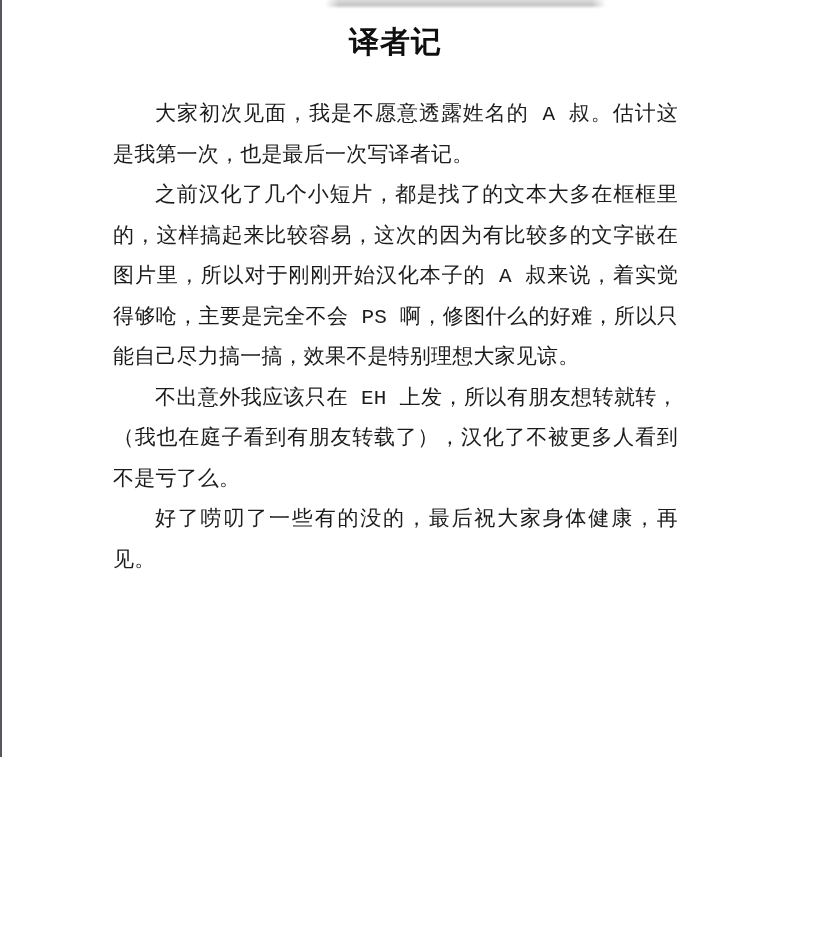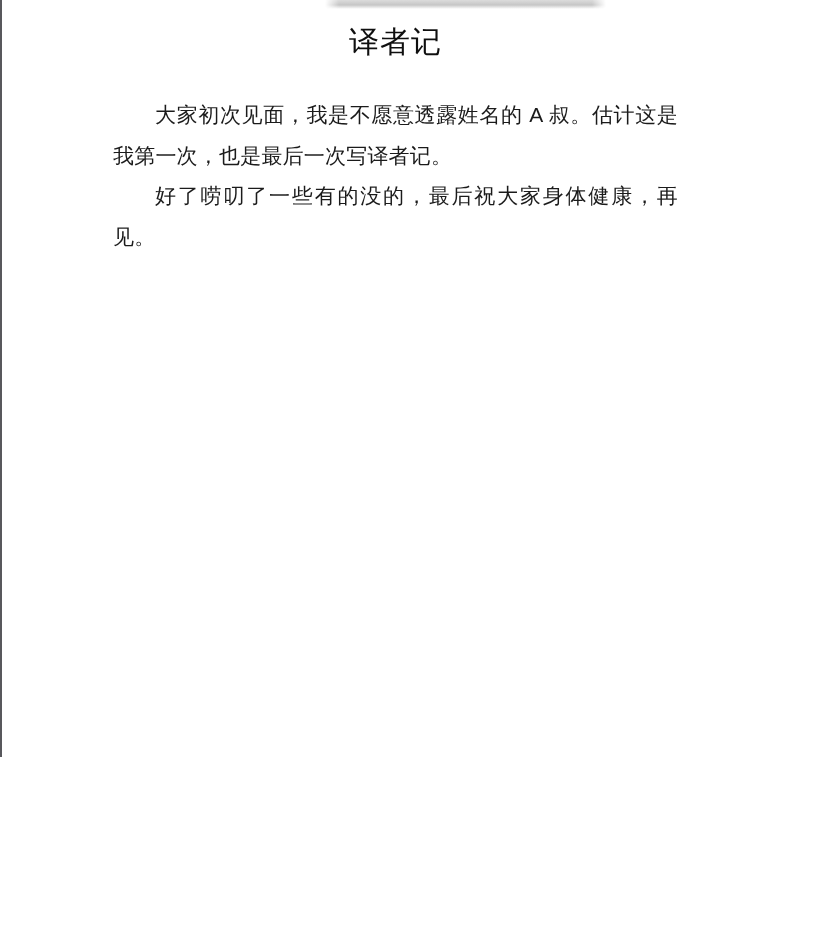--- a/index.html
+++ b/index.html
@@ -44,50 +44,53 @@
             mask-image: linear-gradient(to right, transparent 0, #000 14px, #000 calc(100% - 14px), transparent 100%);
   }
   .doc-title {
     position: absolute;
     left: 113px;
     top: 22px;
     width: 565px;
     margin: 0;
     text-align: center;
     font-size: 30px;
-    font-weight: normal;
+    font-weight: bold;
     letter-spacing: 1px;
     color: #0f0f0f;
   }
   .doc-body {
     position: absolute;
     left: 113px;
     top: 95px;
     width: 565px;
     font-size: 21px;
     line-height: 40.5px;
     color: var(--text-color);
     text-align: justify;
     letter-spacing: 0.2px;
   }
   .doc-body p {
     margin: 0;
     padding: 0;
   }
   .doc-body p.indent {
     text-indent: 2em;
+    font-family: Liberation Mono, monospace;
   }
 </style>
 </head>
 <body>
 
 <div class="page">
   <div class="left-border"></div>
   <div class="top-shadow"></div>
 
   <h1 class="doc-title">译者记</h1>
 
   <div class="doc-body">
     <p class="para indent">大家初次见面，我是不愿意透露姓名的 A 叔。估计这是我第一次，也是最后一次写译者记。</p>
+    <p class="para indent">之前汉化了几个小短片，都是找了的文本大多在框框里的，这样搞起来比较容易，这次的因为有比较多的文字嵌在图片里，所以对于刚刚开始汉化本子的 A 叔来说，着实觉得够呛，主要是完全不会 PS 啊，修图什么的好难，所以只能自己尽力搞一搞，效果不是特别理想大家见谅。</p>
+    <p class="para indent">不出意外我应该只在 EH 上发，所以有朋友想转就转，（我也在庭子看到有朋友转载了），汉化了不被更多人看到不是亏了么。</p>
     <p class="para indent">好了唠叨了一些有的没的，最后祝大家身体健康，再见。</p>
 
   </div>
 </div>
 
 </body></html>

